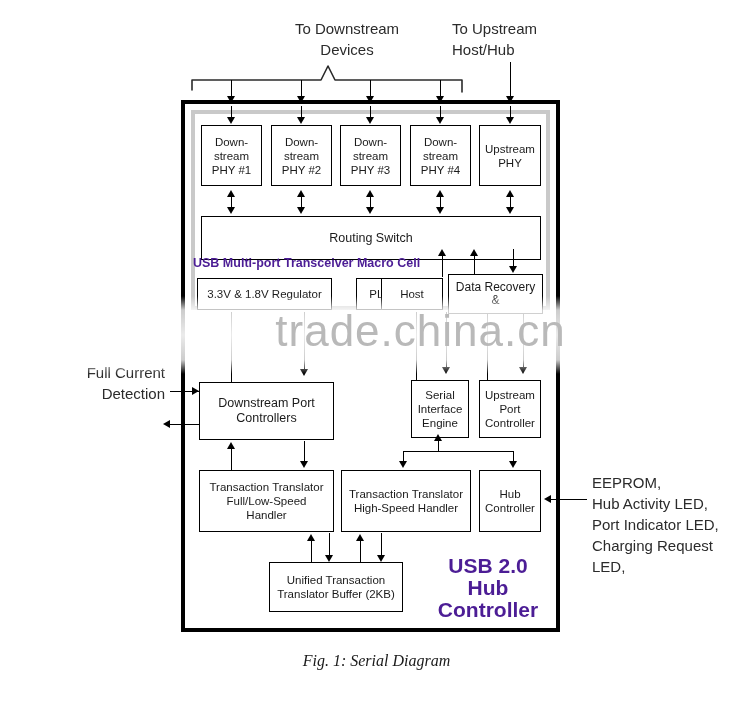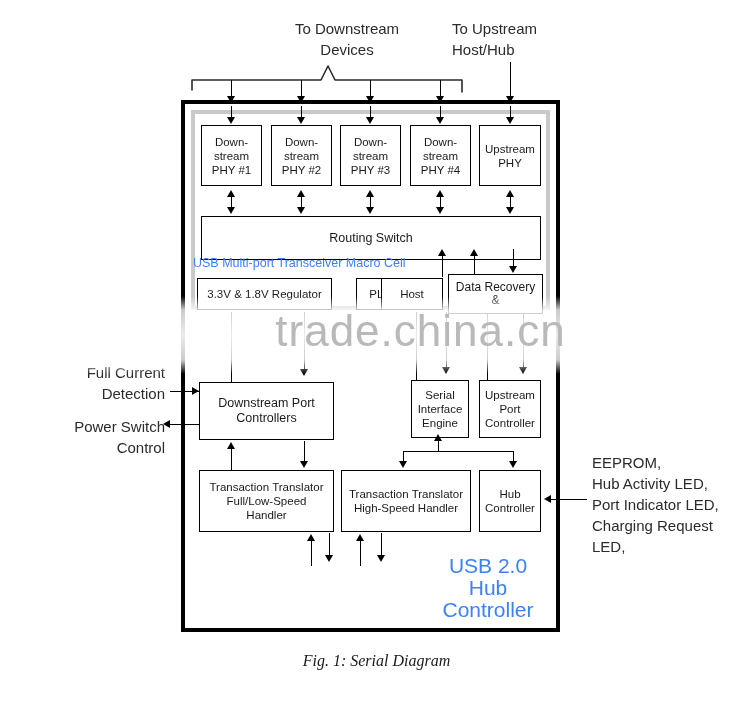--- a/index.html
+++ b/index.html
@@ -24,21 +24,21 @@
   
   .anno {
     position: absolute;
     font-family: "Liberation Sans", sans-serif;
     font-size: 15px;
     color: #2b2b2b;
     line-height: 21px;
     white-space: pre-line;
   }
   .anno.right-align { text-align: right; }
-  .anno.left-align  { text-align: left; }
+  .anno.left-align  { text-align: left; margin-top: 20px; }
 
   
   #chip-outer {
     position: absolute;
     left: 181px; top: 100px;
     width: 379px; height: 532px;
     border: 4px solid #000000;
     box-sizing: border-box;
     background: #ffffff;
   }
@@ -69,22 +69,22 @@
     white-space: pre-line;
     padding: 0 2px;
   }
   .blk.small { font-size: 11.5px; line-height: 14px; }
   .blk.tiny  { font-size: 12px; line-height: 13px; }
 
   
   .boldlabel {
     position: absolute;
     font-family: "Liberation Sans", sans-serif;
-    font-weight: normal;
-    color: #3b82f6;
+    font-weight: bold;
+    color: #4c1d95;
     white-space: pre-line;
   }
 
   
   .ln-v { position: absolute; width: 0; border-left: 1.6px solid #000; }
   .ln-h { position: absolute; height: 0; border-top: 1.6px solid #000; }
   .arrow-d, .arrow-u, .arrow-l, .arrow-r {
     position: absolute; width: 0; height: 0;
   }
   .arrow-d { border-left: 4.5px solid transparent; border-right: 4.5px solid transparent; border-top: 7px solid #000; }
@@ -225,22 +225,20 @@
   <div class="arrow-d" style="left:509px; top:266px;"></div>
 
   <div class="blk small" style="left:197px; top:278px; width:135px; height:32px;">3.3V &amp; 1.8V Regulator</div>
   <div class="blk small" style="left:356px; top:278px; width:47px; height:32px;">PLL</div>
   <div class="blk small" style="left:381px; top:278px; width:62px; height:32px;">Host</div>
   <div class="blk tiny" style="left:448px; top:274px; width:95px; height:40px;">Data Recovery
 &amp;</div>
 
   <div class="anno right-align" style="left:40px; top:362px; width:125px;">Full Current
 Detection</div>
-  <div class="anno right-align" style="left:40px; top:416px; width:125px;">Power Switch
-Control</div>
 
   <div class="ln-h" style="left:170px; top:391px; width:29px;"></div>
   <div class="arrow-r" style="left:192px; top:387px;"></div>
 
   <div class="ln-h" style="left:170px; top:424px; width:30px;"></div>
   <div class="arrow-l" style="left:163px; top:420px;"></div>
 
   <div class="anno left-align" style="left:592px; top:452px; width:160px;">EEPROM,
 Hub Activity LED,
 Port Indicator LED,
@@ -295,20 +293,22 @@
   <div class="arrow-u" style="left:307px; top:534px;"></div>
   <div class="ln-v" style="left:311px; top:540px; height:26px;"></div>
   <div class="ln-v" style="left:329px; top:533px; height:24px;"></div>
   <div class="arrow-d" style="left:325px; top:555px;"></div>
 
   <div class="arrow-u" style="left:356px; top:534px;"></div>
   <div class="ln-v" style="left:360px; top:540px; height:26px;"></div>
   <div class="ln-v" style="left:381px; top:533px; height:24px;"></div>
   <div class="arrow-d" style="left:377px; top:555px;"></div>
 
+  <div class="blk small" style="left:269px; top:562px; width:134px; height:50px;">Unified Transaction
+Translator Buffer (2KB)</div>
 
   <div class="boldlabel" style="left:428px; top:555px; width:120px; font-size:21px; line-height:22px; text-align:center;">USB 2.0
 Hub
 Controller</div>
 
   <div id="watermark"></div>
   <div id="watermark-text">trade.china.cn</div>
 
   <div id="caption">Fig. 1: Serial Diagram</div>
 

